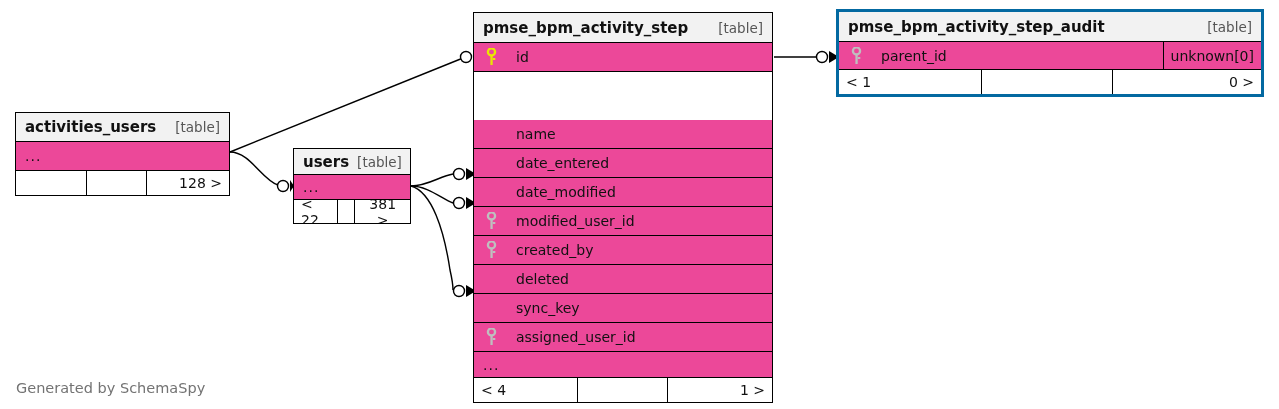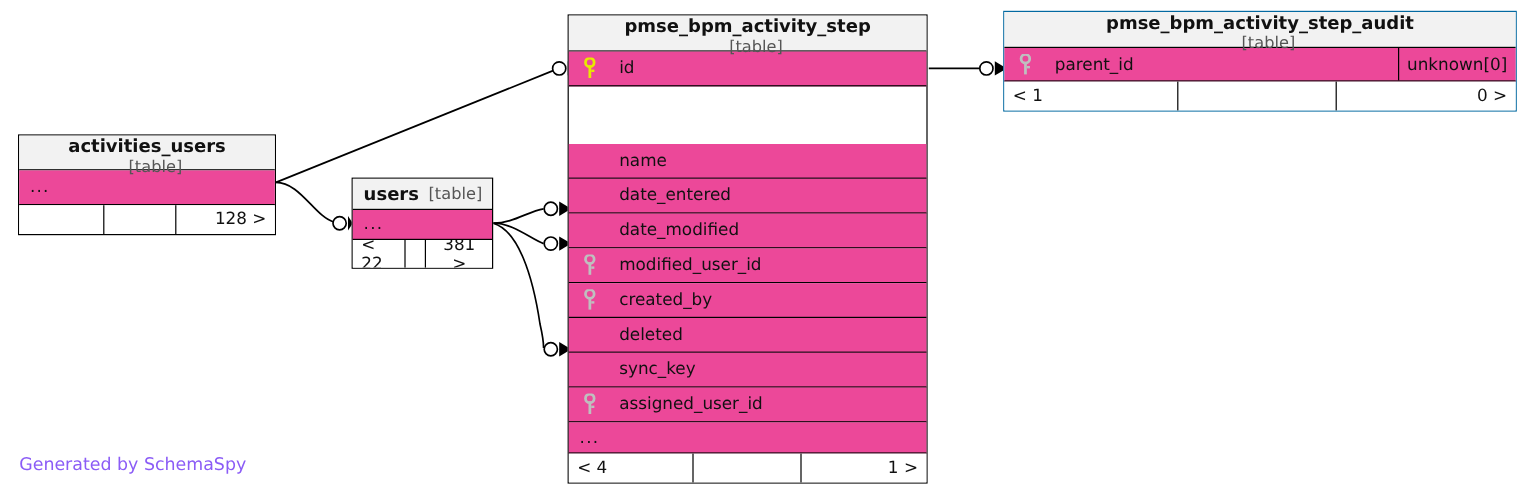--- a/index.html
+++ b/index.html
@@ -12,34 +12,34 @@
   #canvas{position:absolute;left:0;top:0;width:1279px;height:409px;}
   svg.edges{position:absolute;left:0;top:0;width:1279px;height:409px;pointer-events:none;}
 
   .table-box{
     position:absolute;
     background:#ffffff;
     box-sizing:border-box;
     z-index:3;
   }
   .table-box.thin{border:1px solid #000000;}
-  .table-box.thick{border:1px solid #0369a1;}
+  .table-box.thick{border:3px solid #0369a1;}
 
   .tbl-header{
     background:#f2f2f2;
     border-bottom:1px solid #000000;
     box-sizing:border-box;
     display:flex;
     align-items:center;
     padding:0 9px;
     white-space:nowrap;
   }
   .tbl-name{font-weight:bold;font-size:15px;letter-spacing:0px;}
   .tbl-tag{color:#555555;font-size:13.5px;}
-  .tbl-header.spread{justify-content:space-between;flex-direction:column;}
+  .tbl-header.spread{justify-content:space-between;}
   .tbl-header.spread .tbl-tag{margin-left:14px;}
   .tbl-header.inline .tbl-tag{margin-left:8px;}
 
   .tbl-row{
     border-bottom:1px solid #000000;
     box-sizing:border-box;
     display:flex;
     align-items:center;
     font-size:14px;
     white-space:nowrap;
@@ -76,21 +76,21 @@
     height:100%;
     border-right:1px solid #000000;
     overflow:hidden;
   }
   .foot-cell:last-child{border-right:none;}
   .foot-cell.right{justify-content:flex-end;}
 
   .credit{
     position:absolute;
     font-size:14.5px;
-    color:#8b5cf6;
+    color:#737373;
     white-space:nowrap;
   }
 
   .key-icon{display:block;}
 </style>
 </head>
 <body>
 
 <div id="canvas">
 

